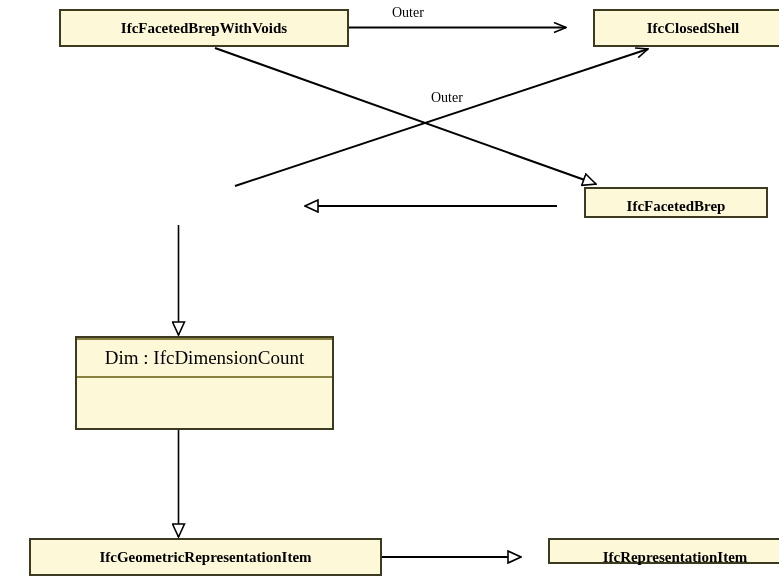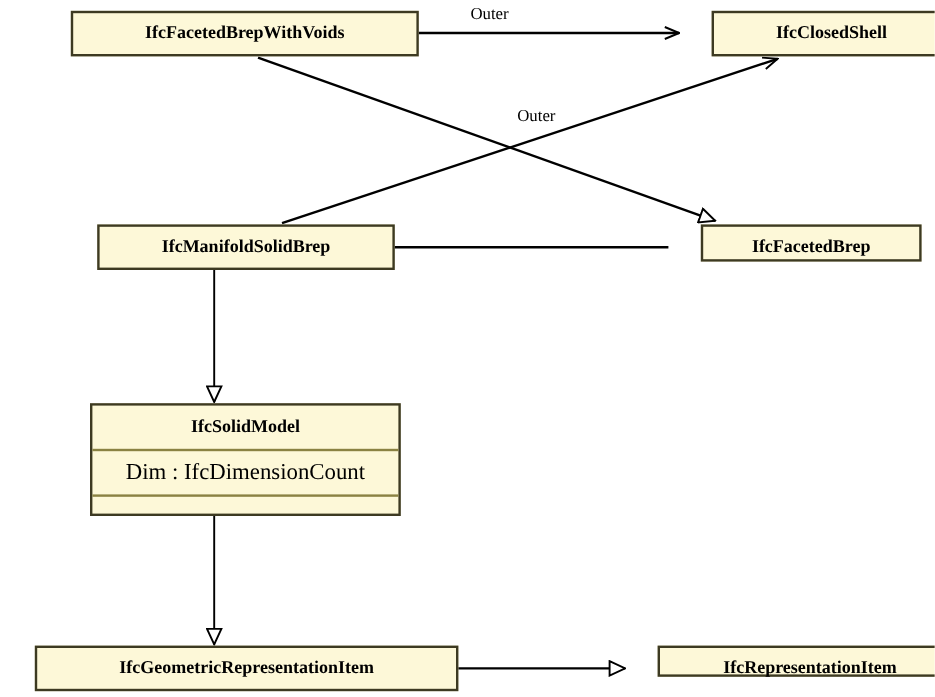--- a/index.html
+++ b/index.html
@@ -102,30 +102,26 @@
   </svg>
 
   <div class="uml-class" style="left:33px; top:9px; width:290px; height:38px;">
     <div class="uml-name" style="height:34px;">IfcFacetedBrepWithVoids</div>
   </div>
 
   <div class="uml-class" style="left:567px; top:9px; width:200px; height:38px;">
     <div class="uml-name" style="height:34px;">IfcClosedShell</div>
   </div>
 
-  <div class="uml-class" style="left:55px; top:187px; width:248px; height:38px;">
-    <div class="uml-name" style="height:34px;">IfcManifoldSolidBrep</div>
-  </div>
 
   <div class="uml-class" style="left:558px; top:187px; width:184px; height:31px;">
     <div class="uml-name" style="height:34px;">IfcFacetedBrep</div>
   </div>
 
   <div class="uml-class" style="left:49px; top:336px; width:259px; height:94px;">
-    <div class="uml-name" style="height:36px;">IfcSolidModel</div>
     <div class="uml-compartment" style="height:36px;">Dim : IfcDimensionCount</div>
     <div class="uml-compartment" style="height:18px;"></div>
   </div>
 
   <div class="uml-class" style="left:3px; top:538px; width:353px; height:38px;">
     <div class="uml-name" style="height:34px;">IfcGeometricRepresentationItem</div>
   </div>
 
   <div class="uml-class" style="left:522px; top:538px; width:254px; height:26px;">
     <div class="uml-name" style="height:34px;">IfcRepresentationItem</div>

